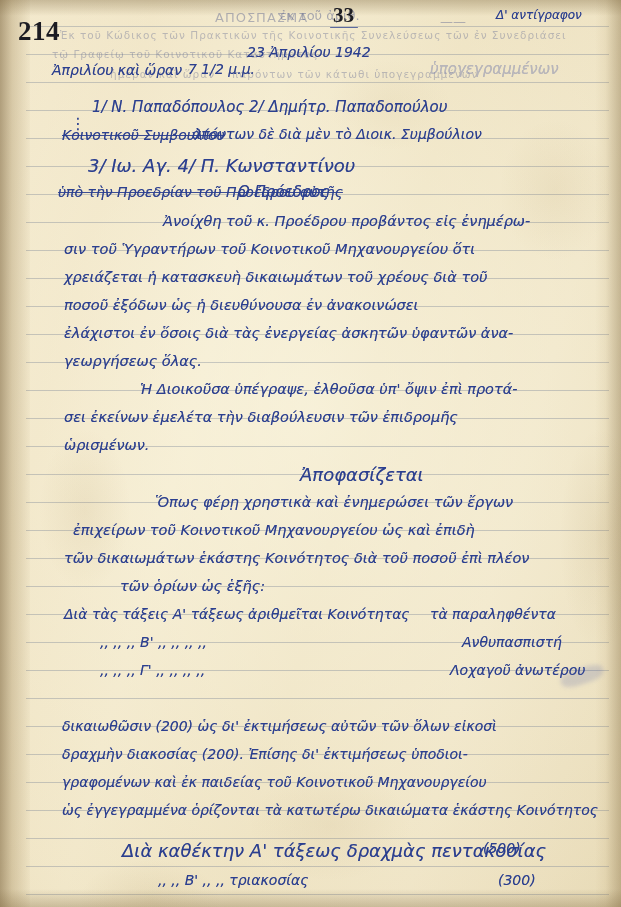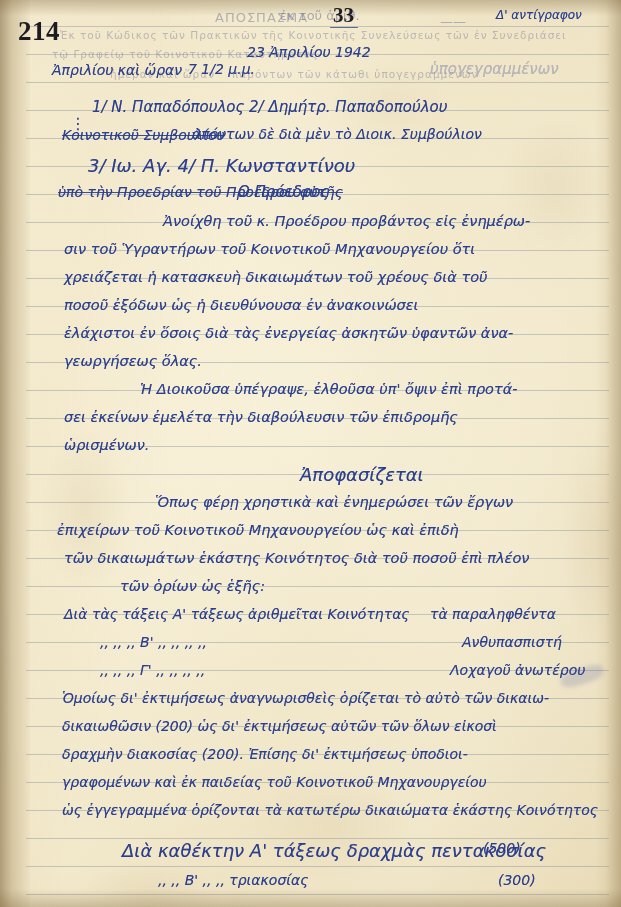--- a/index.html
+++ b/index.html
@@ -223,32 +223,31 @@
     <div class="ln" style="left:64px; top:325px; font-size:14.5px;">ἐλάχιστοι ἐν ὅσοις διὰ τὰς ἐνεργείας ἀσκητῶν ὑφαντῶν ἀνα-</div>
     <div class="ln" style="left:64px; top:353px; font-size:14.5px;">γεωργήσεως ὅλας.</div>
 
     <div class="ln" style="left:140px; top:381px; font-size:14.5px;">Ἡ Διοικοῦσα ὑπέγραψε, ἐλθοῦσα ὑπ' ὄψιν ἐπὶ προτά-</div>
     <div class="ln" style="left:64px; top:409px; font-size:14.5px;">σει ἐκείνων ἐμελέτα τὴν διαβούλευσιν τῶν ἐπιδρομῆς</div>
     <div class="ln" style="left:64px; top:437px; font-size:14.5px;">ὡρισμένων.</div>
 
     <div class="ln big" style="left:300px; top:464px; font-size:18px;">Ἀποφασίζεται</div>
 
     <div class="ln" style="left:155px; top:494px; font-size:14.5px;">Ὅπως φέρῃ χρηστικὰ καὶ ἐνημερώσει τῶν ἔργων</div>
-    <div class="ln" style="left:57px; top:522px; font-size:14.5px;">ἐπιχείρων τοῦ Κοινοτικοῦ Μηχανουργείου ὡς καὶ ἐπιδὴ</div>
+    <div class="ln" style="left:73px; top:522px; font-size:14.5px;">ἐπιχείρων τοῦ Κοινοτικοῦ Μηχανουργείου ὡς καὶ ἐπιδὴ</div>
     <div class="ln" style="left:64px; top:550px; font-size:14.5px;">τῶν δικαιωμάτων ἑκάστης Κοινότητος διὰ τοῦ ποσοῦ ἐπὶ πλέον</div>
     <div class="ln" style="left:120px; top:578px; font-size:14.5px;">τῶν ὁρίων ὡς ἑξῆς:</div>
 
     <div class="ln" style="left:64px; top:606px; font-size:14px;">Διὰ τὰς τάξεις Α' τάξεως ἀριθμεῖται Κοινότητας</div>
     <div class="ln" style="left:430px; top:606px; font-size:14px;">τὰ παραληφθέντα</div>
     <div class="ln" style="left:100px; top:634px; font-size:14px;">,,   ,,   ,,   Β'   ,,   ,,   ,,   ,,</div>
     <div class="ln" style="left:462px; top:634px; font-size:14px;">Ανθυπασπιστή</div>
     <div class="ln" style="left:100px; top:662px; font-size:14px;">,,   ,,   ,,   Γ'   ,,   ,,   ,,   ,,</div>
     <div class="ln" style="left:450px; top:662px; font-size:14px;">Λοχαγοῦ ἀνωτέρου</div>
 
-    <div class="ln" style="left:62px; top:690px; font-size:14px;">Ὁμοίως δι' ἐκτιμήσεως ἀναγνωρισθεὶς ὁρίζεται τὸ αὐτὸ τῶν δικαιω-</div>
     <div class="ln" style="left:62px; top:718px; font-size:14px;">δικαιωθῶσιν (200) ὡς δι' ἐκτιμήσεως αὐτῶν τῶν ὅλων εἰκοσὶ</div>
     <div class="ln" style="left:62px; top:746px; font-size:14px;">δραχμὴν διακοσίας (200). Ἐπίσης δι' ἐκτιμήσεως ὑποδιοι-</div>
     <div class="ln" style="left:62px; top:774px; font-size:14px;">γραφομένων καὶ ἐκ παιδείας τοῦ Κοινοτικοῦ Μηχανουργείου</div>
     <div class="ln" style="left:62px; top:802px; font-size:14px;">ὡς ἐγγεγραμμένα ὁρίζονται τὰ κατωτέρω δικαιώματα ἑκάστης Κοινότητος</div>
 
     <div class="ln" style="left:122px; top:840px; font-size:18px;">Διὰ καθέκτην Α' τάξεως δραχμὰς πεντακοσίας</div>
     <div class="ln" style="left:483px; top:840px; font-size:14px;">(500)</div>
     <div class="ln" style="left:158px; top:872px; font-size:14px;">,,   ,,   Β'   ,,   ,,   τριακοσίας</div>
     <div class="ln" style="left:498px; top:872px; font-size:14px;">(300)</div>
 

